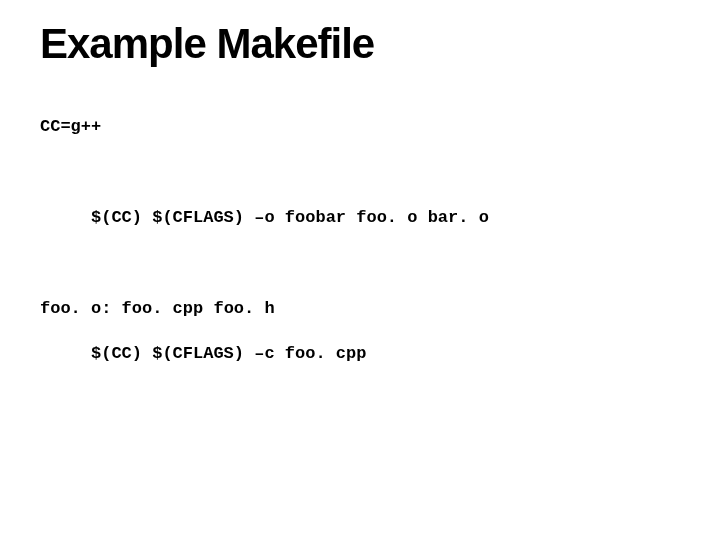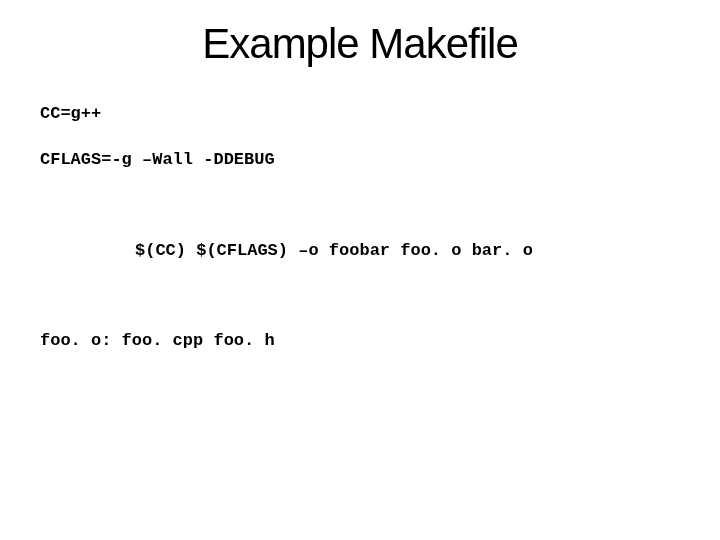--- a/index.html
+++ b/index.html
@@ -10,55 +10,54 @@
     body {
       width: 720px;
       height: 540px;
       background: #ffffff;
       font-family: Arial, sans-serif;
       padding: 20px 40px;
     }
     .title {
       font-family: 'Arial Black', Impact, sans-serif;
       font-size: 42px;
-      font-weight: 400;
-      text-align: center;
+      font-weight: 700;
       color: #000000;
-      margin-bottom: 12px;
+      margin-bottom: 25px;
       letter-spacing: -1px;
     }
     .code-block {
       font-family: 'Courier New', Courier, monospace;
       font-size: 17px;
       font-weight: bold;
       color: #000000;
       line-height: 1.35;
       white-space: pre;
     }
     .code-line {
       display: block;
     }
     .indent {
-      margin-left: 95px;
+      margin-left: 51px;
     }
     .section-gap {
       height: 22px;
     }
   </style>
 </head>
 <body>
 
 <h1 class="title">Example Makefile</h1>
 
 <div class="code-block">
 <span class="code-line">CC=g++</span>
-<span class="code-line">CFLAGS=-g –Wall -DDEBUG</span>
 <div class="section-gap"></div>
 <span class="code-line indent">$(CC) $(CFLAGS) –o foobar foo. o bar. o</span>
 <div class="section-gap"></div>
 <span class="code-line">foo. o: foo. cpp foo. h</span>
+<span class="code-line indent">$(CC) $(CFLAGS) –c foo. cpp</span>
 <div class="section-gap"></div>
 
 
 
 
 
 </div>
 
 </body></html>

